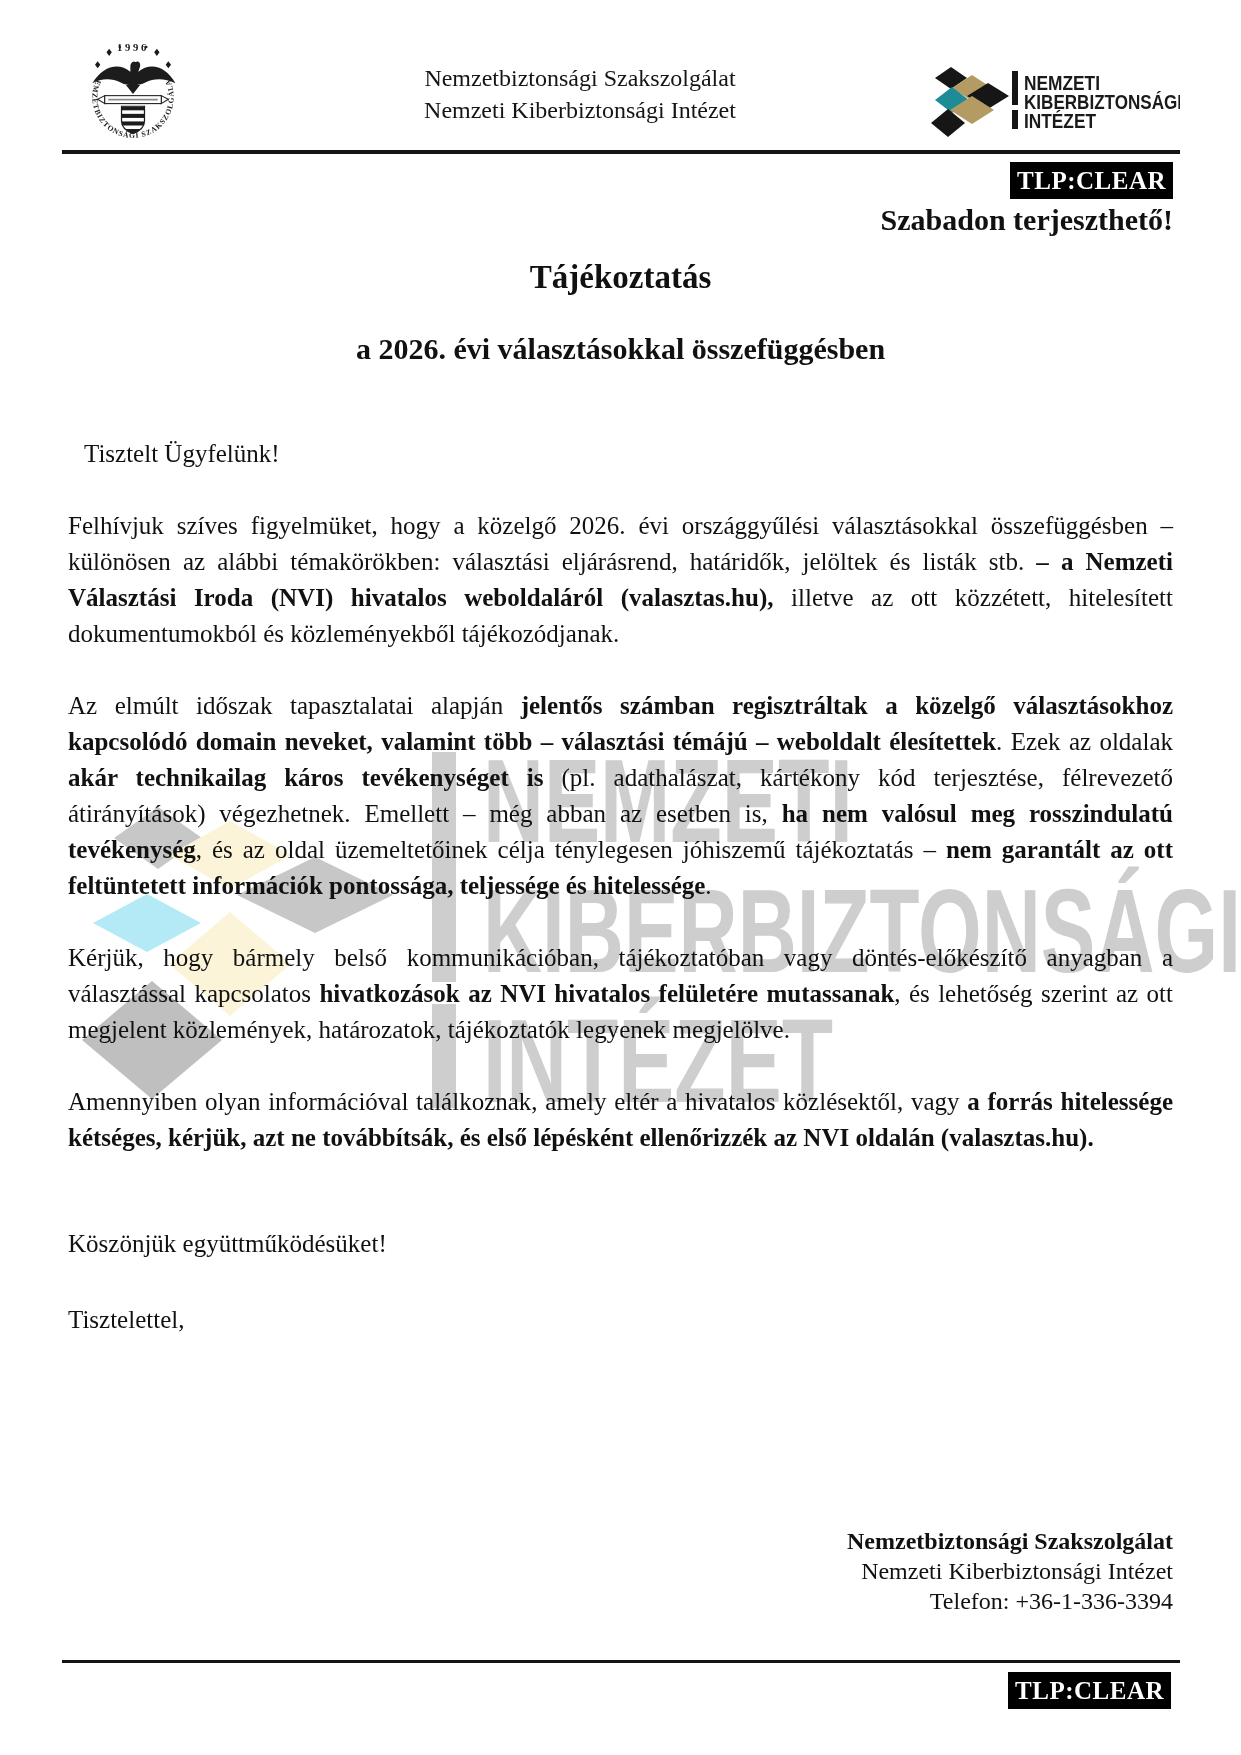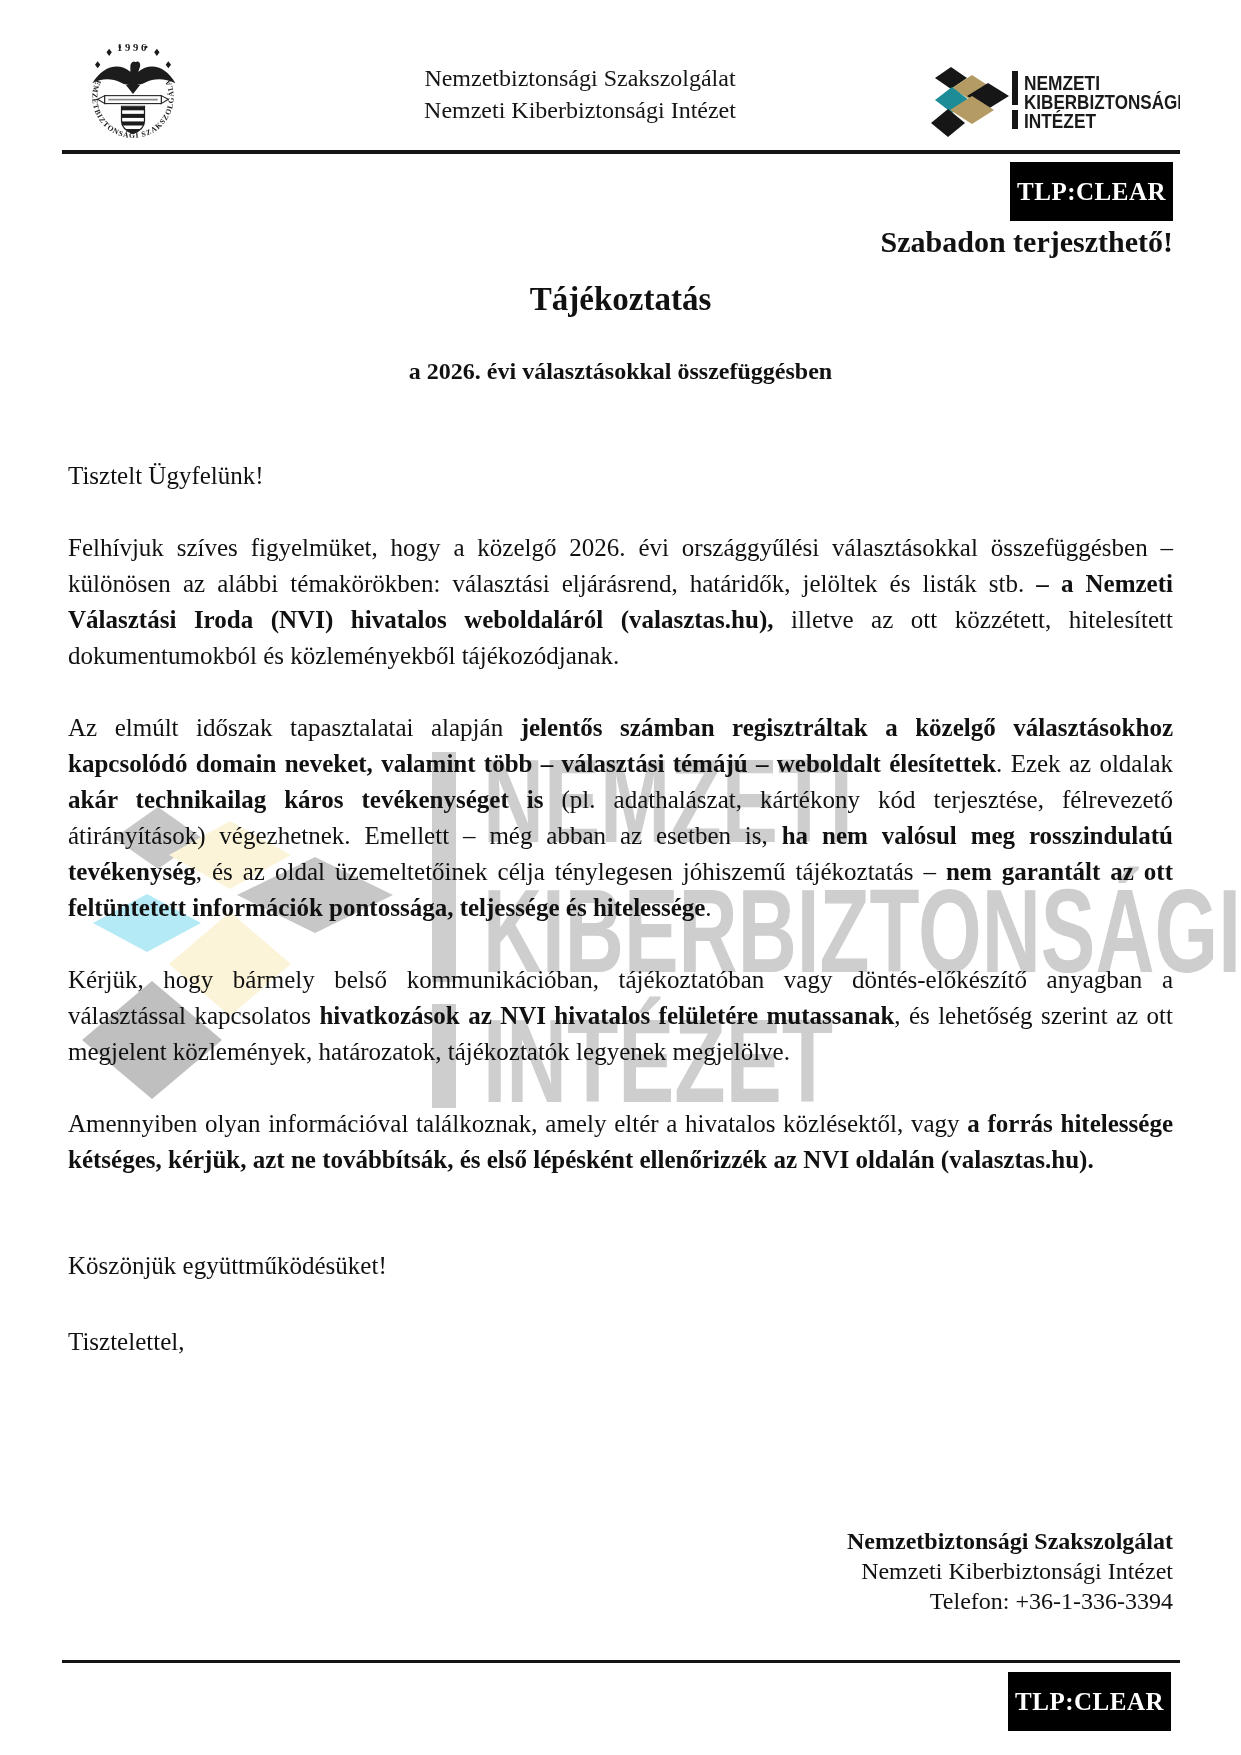--- a/index.html
+++ b/index.html
@@ -10,25 +10,25 @@
        justify-content:space-between;align-items:flex-start;z-index:1;}
   .seal-wrap{width:150px;padding-left:18px;}
   .org-center{flex:1;text-align:center;padding-top:26px;font-size:24px;line-height:32px;color:#151515;}
   .nki-wrap{width:250px;padding-top:30px;}
   .rule{position:absolute;left:62px;width:1118px;background:#141414;z-index:1;}
   .rule.top{top:150px;height:4px;}
   .rule.bottom{top:1660px;height:3px;}
   .content{position:absolute;left:68px;top:156px;width:1105px;z-index:1;font-size:25px;line-height:36px;}
   .tlp-row{text-align:right;margin:6px 0 0 0;}
   .tlp-badge{display:inline-block;background:#000;color:#fff;font-weight:bold;
-             font-size:25px;line-height:29px;padding:15px 7px;letter-spacing:0.5px;}
+             font-size:25px;line-height:29px;padding:4px 7px;letter-spacing:0.5px;}
   .dist{ text-align:right;font-weight:bold;font-size:30px;margin:3px 0 0 0;}
   .doc-title{text-align:center;font-size:33px;font-weight:bold;margin:22px 0 0 0;line-height:34px;}
-  .doc-subtitle{text-align:center;font-size:24px;font-weight:bold;margin:38px 0 0 0;line-height:34px;}
-  .salutation{margin:70px 0 0 0;}
+  .doc-subtitle{text-align:center;font-size:30px;font-weight:bold;margin:38px 0 0 0;line-height:34px;}
+  .salutation{margin:70px 0 0 16px;}
   .para{text-align:justify;margin:36px 0 0 0;}
   .para b{font-weight:bold;}
   .thanks{margin:70px 0 0 0;}
   .regards{margin:40px 0 0 0;}
   .signature{position:absolute;right:68px;top:1526px;text-align:right;font-size:24px;line-height:30px;z-index:1;}
   .sig-b{font-weight:bold;}
   .footer-badge{position:absolute;right:70px;top:1672px;z-index:1;}
   p{margin:0;}
 </style>
 </head>

